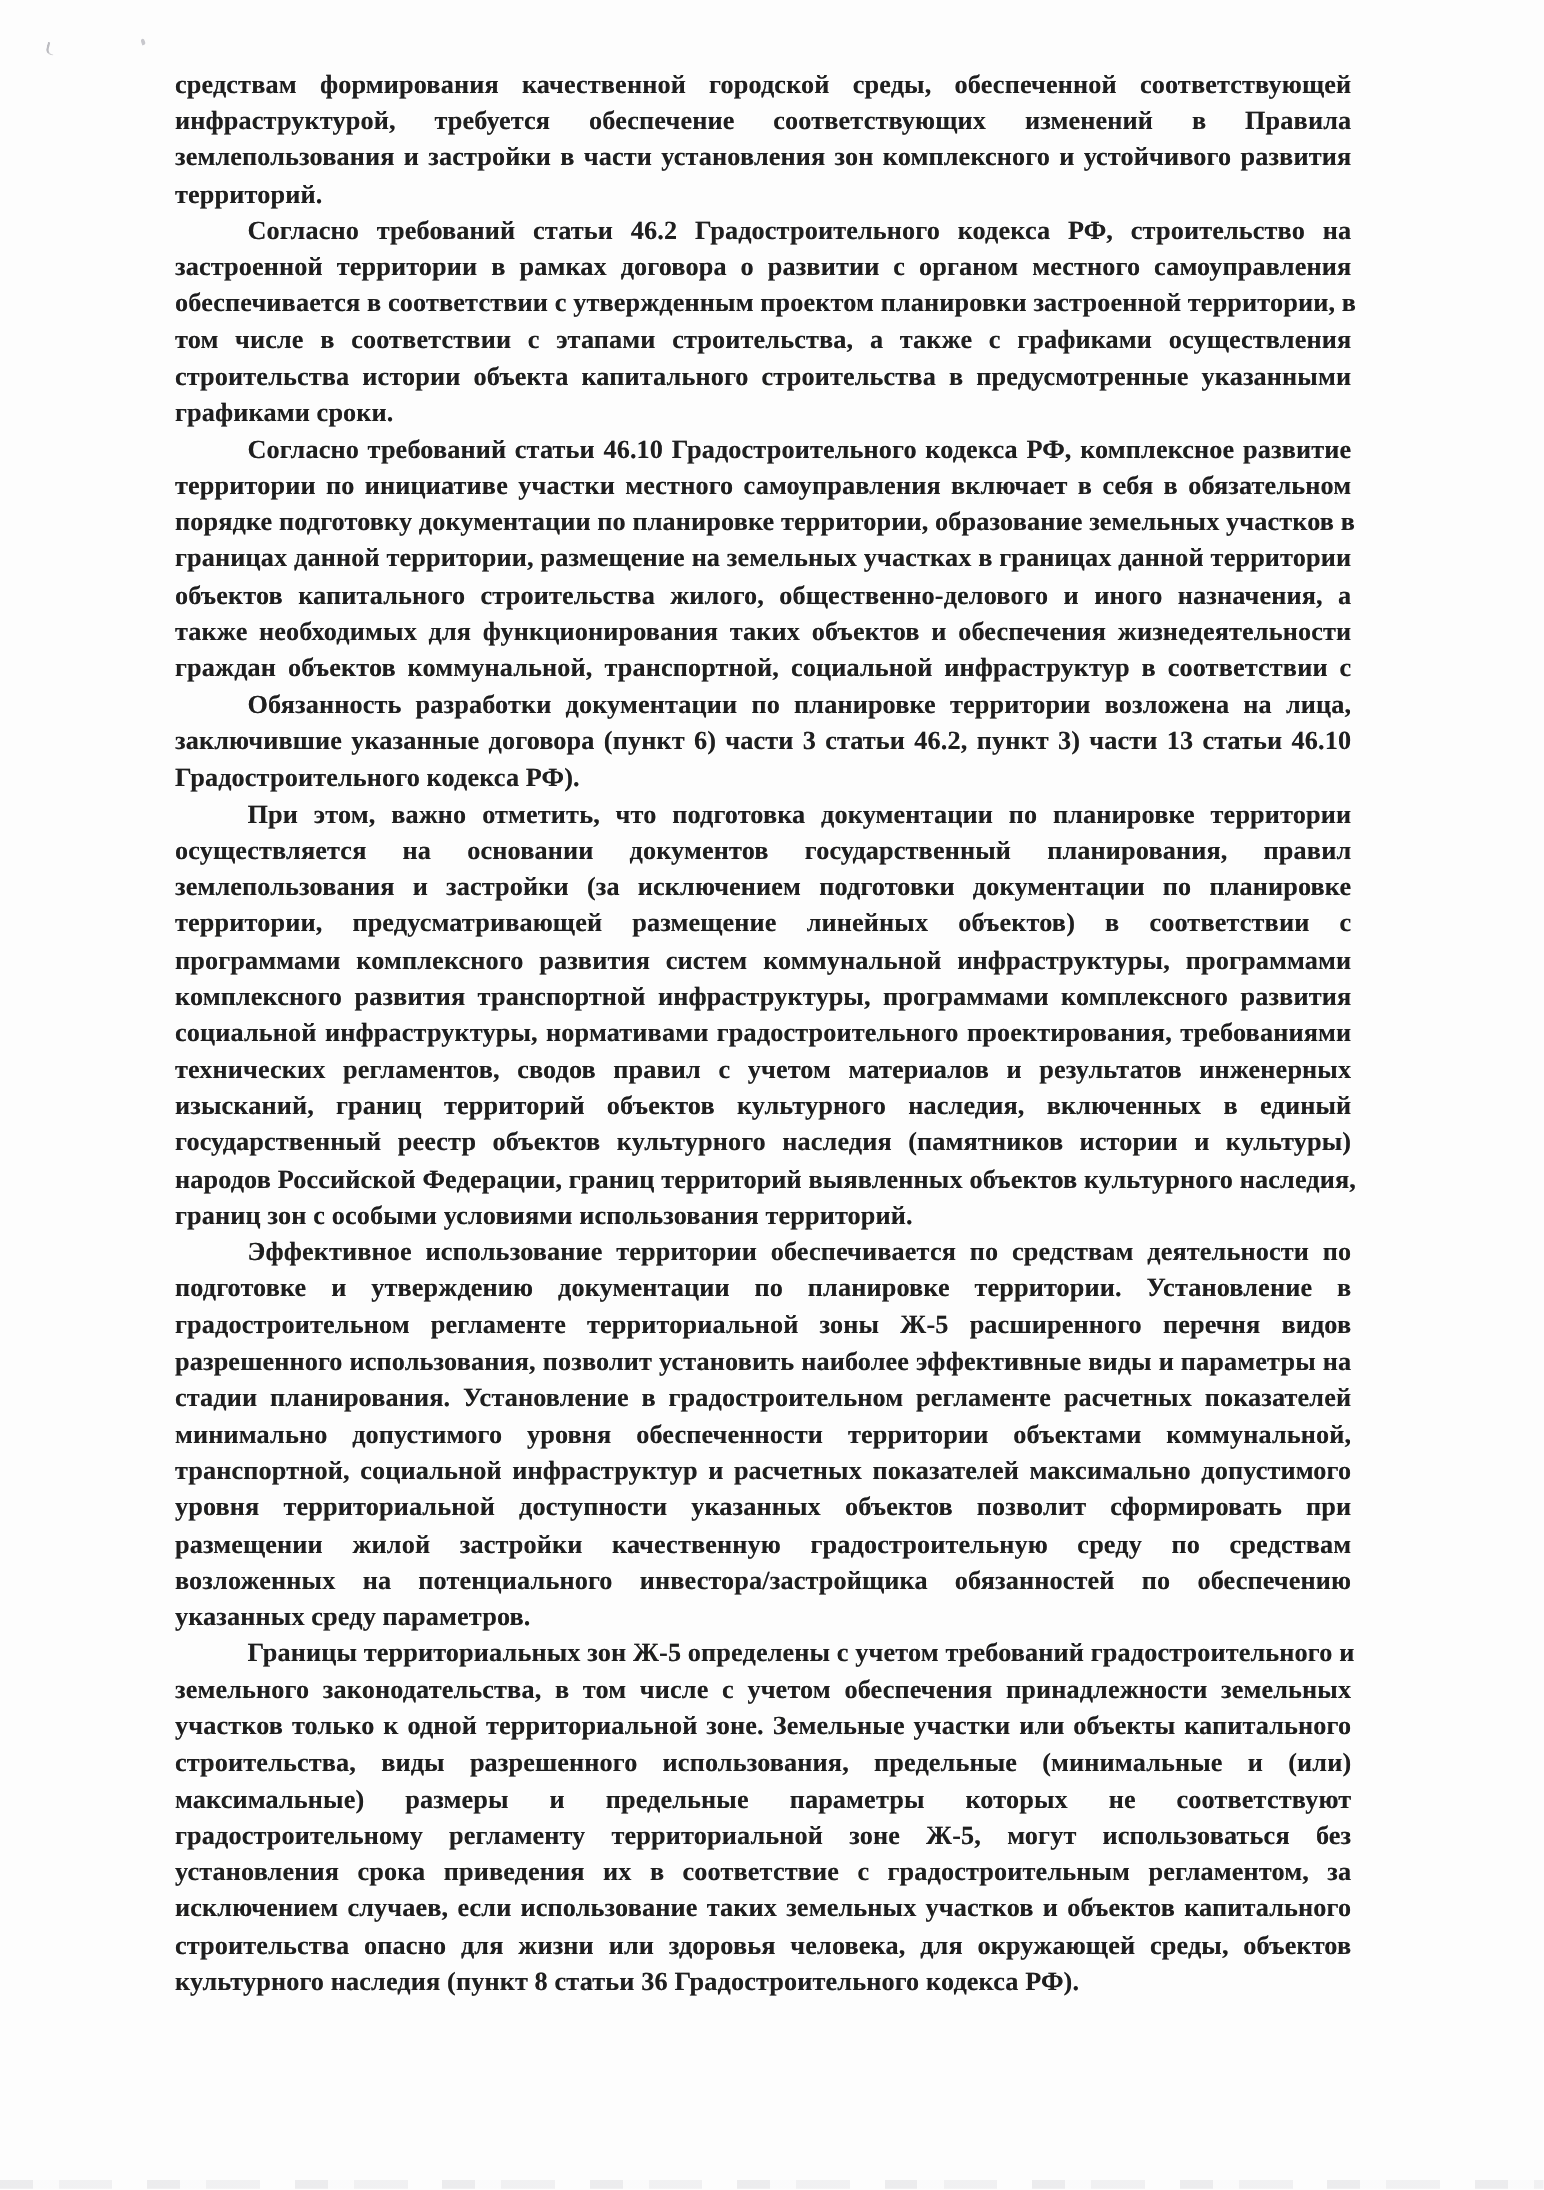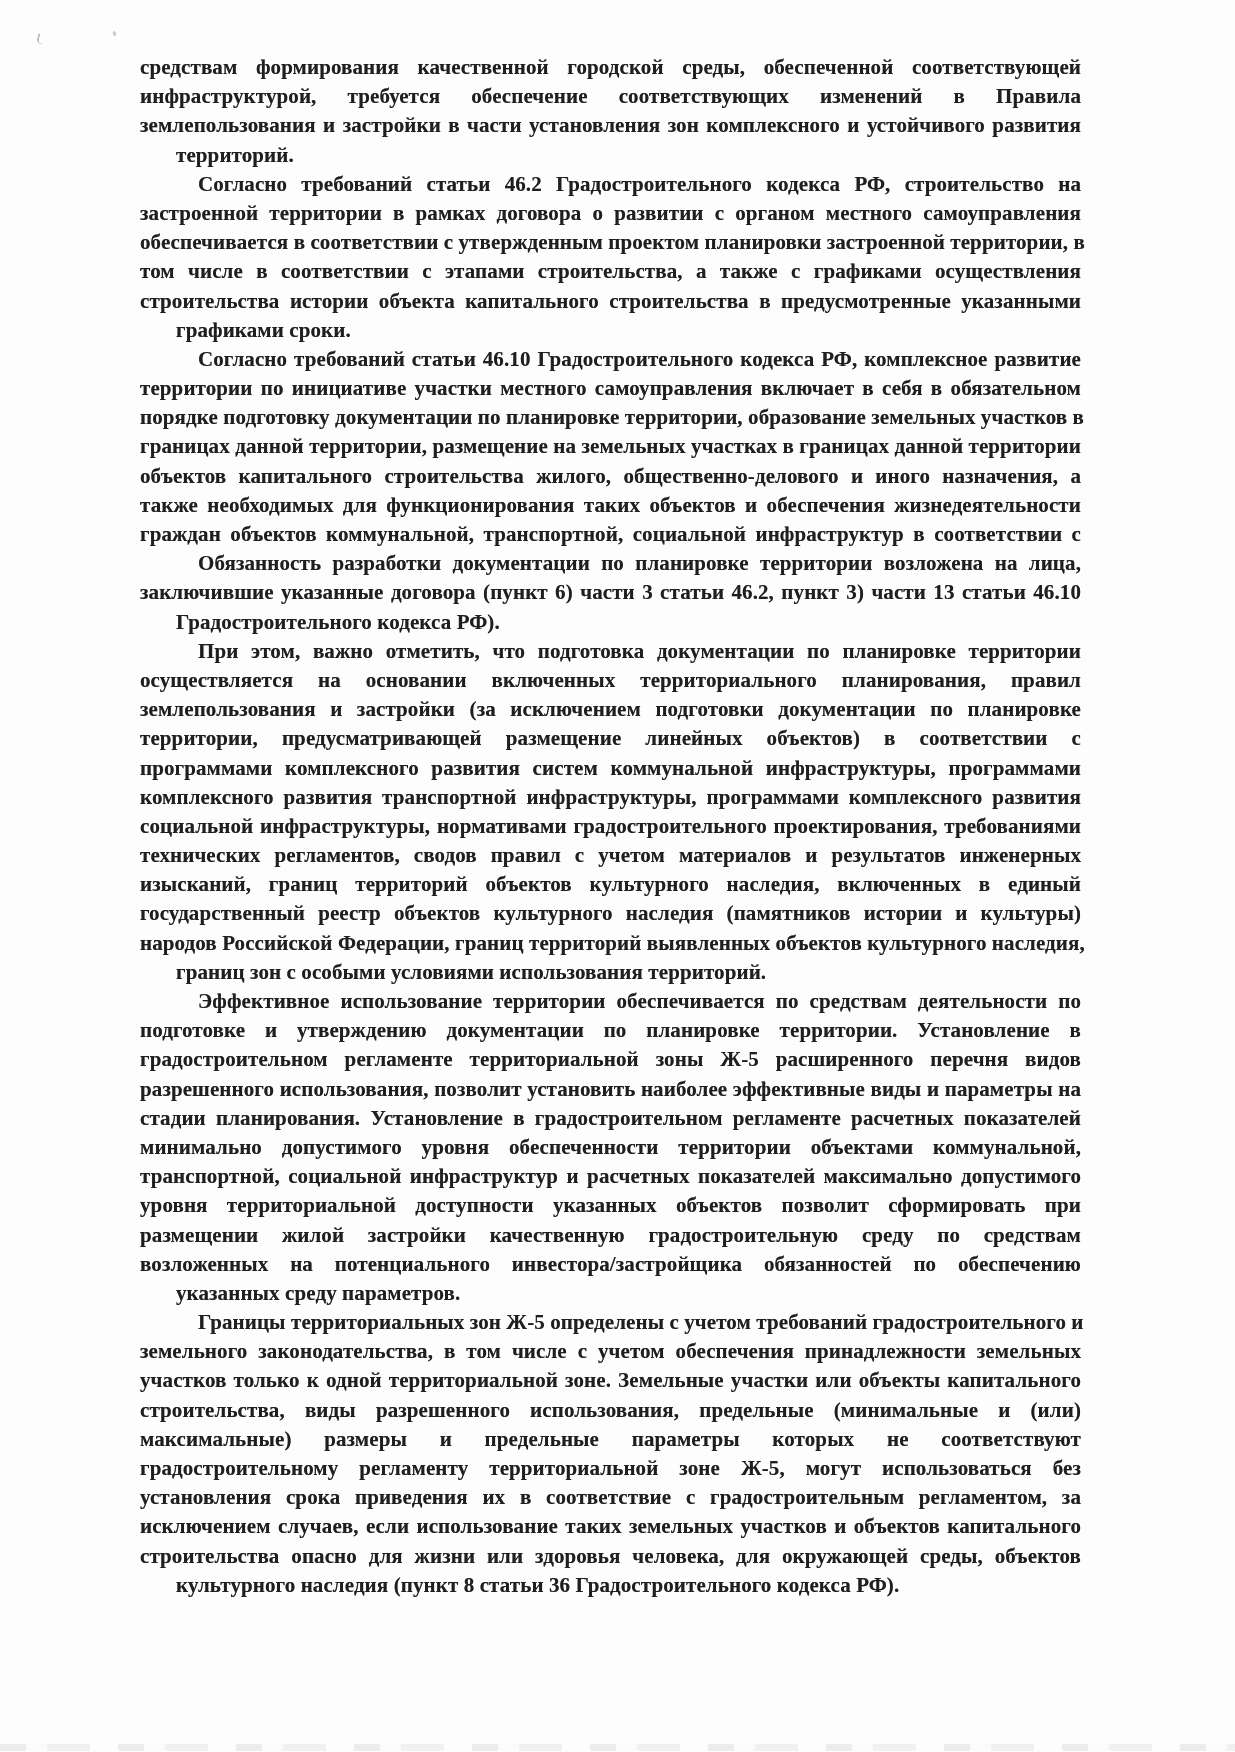--- a/index.html
+++ b/index.html
@@ -39,21 +39,20 @@
     white-space: nowrap;
     letter-spacing: 0.1px;
     font-weight: bold;
   }
   .line.first {
     padding-left: 58px;
   }
   .line.last {
     text-align-last: left;
     white-space: normal;
-    margin-left: 36px;
   }
   
   .speck-1 {
     position: absolute;
     left: 37px;
     top: 34px;
     width: 5px;
     height: 9px;
     border-left: 2px solid rgba(110,110,120,0.45);
     border-bottom: 1px solid rgba(110,110,120,0.30);
@@ -115,21 +114,21 @@
         <div class="line">также необходимых для функционирования таких объектов и обеспечения жизнедеятельности</div>
         <div class="line">граждан объектов коммунальной, транспортной, социальной инфраструктур в соответствии с</div>
       </div>
       <div class="paragraph">
         <div class="line first">Обязанность разработки документации по планировке территории возложена на лица,</div>
         <div class="line">заключившие указанные договора (пункт 6) части 3 статьи 46.2, пункт 3) части 13 статьи 46.10</div>
         <div class="line last">Градостроительного кодекса РФ).</div>
       </div>
       <div class="paragraph">
         <div class="line first">При этом, важно отметить, что подготовка документации по планировке территории</div>
-        <div class="line">осуществляется на основании включенных территориального планирования, правил</div>
+        <div class="line">осуществляется на основании документов государственный планирования, правил</div>
         <div class="line">землепользования и застройки (за исключением подготовки документации по планировке</div>
         <div class="line">территории, предусматривающей размещение линейных объектов) в соответствии с</div>
         <div class="line">программами комплексного развития систем коммунальной инфраструктуры, программами</div>
         <div class="line">комплексного развития транспортной инфраструктуры, программами комплексного развития</div>
         <div class="line">социальной инфраструктуры, нормативами градостроительного проектирования, требованиями</div>
         <div class="line">технических регламентов, сводов правил с учетом материалов и результатов инженерных</div>
         <div class="line">изысканий, границ территорий объектов культурного наследия, включенных в единый</div>
         <div class="line">государственный реестр объектов культурного наследия (памятников истории и культуры)</div>
         <div class="line">народов Российской Федерации, границ территорий выявленных объектов культурного наследия,</div>
         <div class="line last">границ зон с особыми условиями использования территорий.</div>

